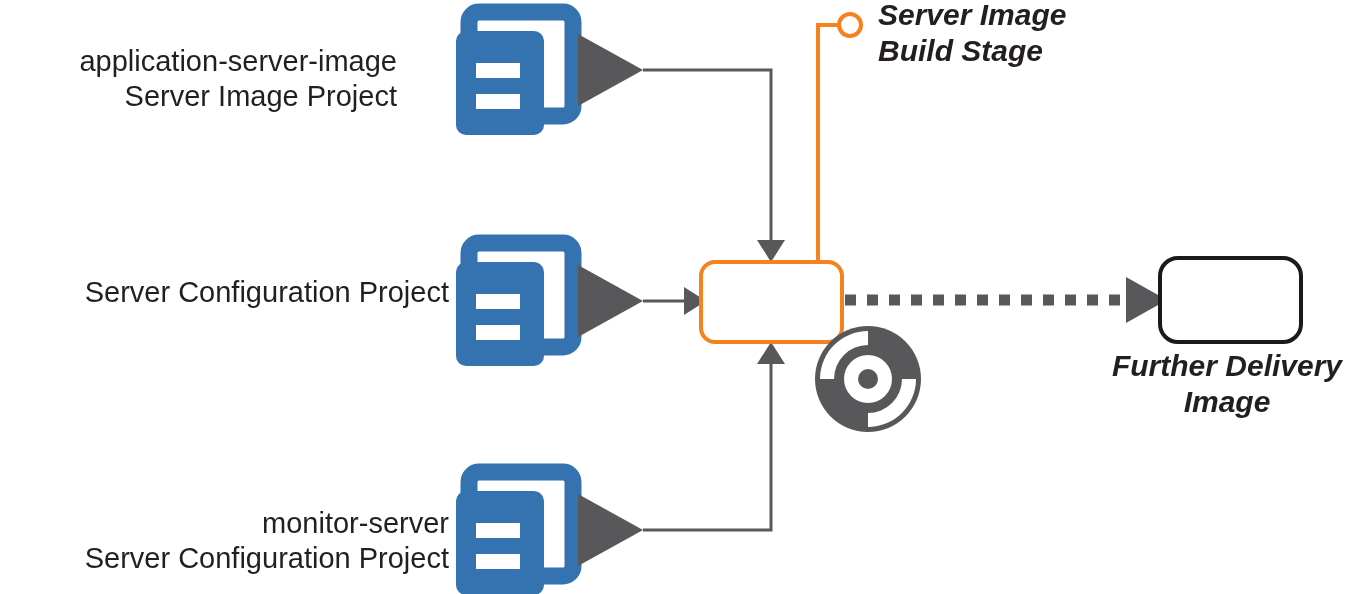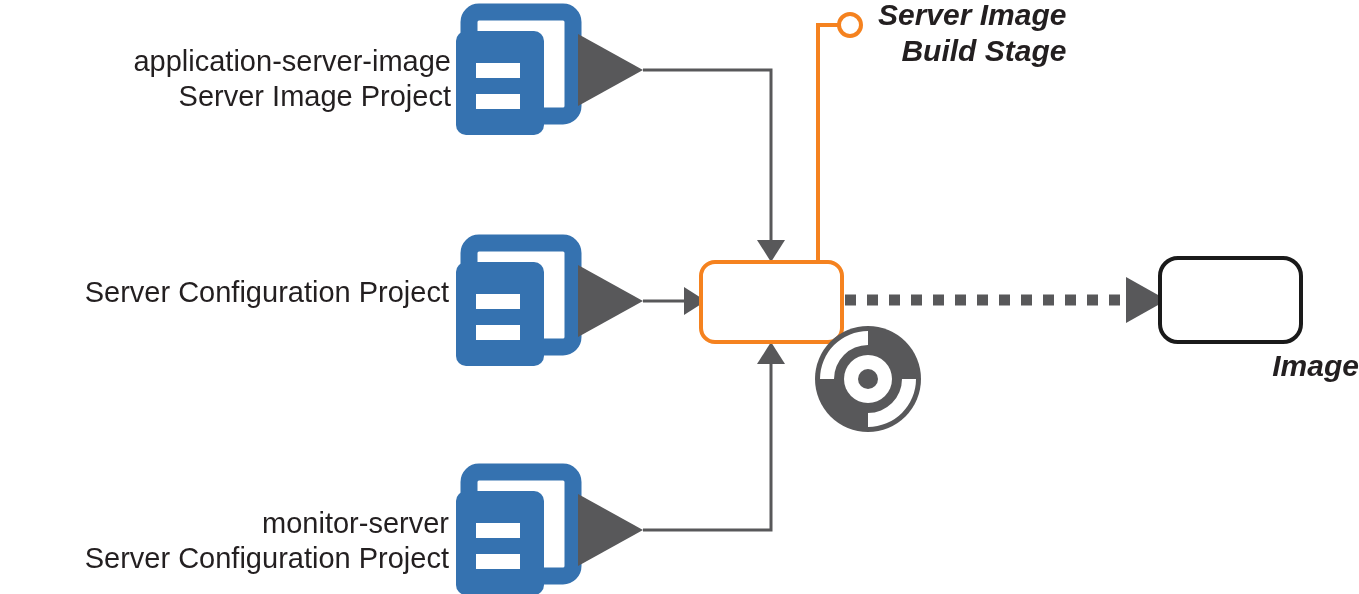--- a/index.html
+++ b/index.html
@@ -33,57 +33,58 @@
     position: absolute;
     color: #231f20;
     font-family: "Liberation Sans", sans-serif;
     font-style: italic;
     font-weight: bold;
     font-size: 30px;
     line-height: 36px;
     white-space: nowrap;
   }
   .callout .l1 { display: block; }
-  .callout .l2 { display: block; text-align: right; }
+  .callout .l2 { display: block; }
   .callout.center { text-align: center; }
 
   svg.layer {
     position: absolute;
     left: 0;
     top: 0;
     width: 1359px;
     height: 594px;
     overflow: visible;
   }
 </style>
 </head>
 <body>
 
 <div id="canvas">
 
-  <div class="row-label" style="right:908px; top:44px;">
+  <div class="row-label" style="right:962px; top:44px;">
     <span class="l1">application-server-image</span>
     <span class="l2">Server Image Project</span>
   </div>
 
   <div class="row-label" style="right:910px; top:275px;">
     <span class="l2">Server Configuration Project</span>
   </div>
 
   <div class="row-label" style="right:910px; top:506px;">
     <span class="l1">monitor-server</span>
     <span class="l2">Server Configuration Project</span>
   </div>
 
   <div class="callout" style="left:878px; top:-3px;">
     <span class="l1">Server Image</span>
     <span class="l2">Build Stage</span>
   </div>
 
   <div class="callout center" style="left:1095px; top:348px; width:264px;">
+    <span class="l1">Further Delivery</span>
     <span class="l2">Image</span>
   </div>
 
   <svg class="layer" viewBox="0 0 1359 594">
 
     <g>
 
       <path d="M479 12 h84 a10 10 0 0 1 10 10 v84 a10 10 0 0 1 -10 10 h-84 a10 10 0 0 1 -10 -10 v-84 a10 10 0 0 1 10 -10 z" fill="none" stroke="#3572b0" stroke-width="17"></path>
 
       <path d="M466 31 h68 a10 10 0 0 1 10 10 v84 a10 10 0 0 1 -10 10 h-68 a10 10 0 0 1 -10 -10 v-84 a10 10 0 0 1 10 -10 z" fill="#3572b0"></path>

